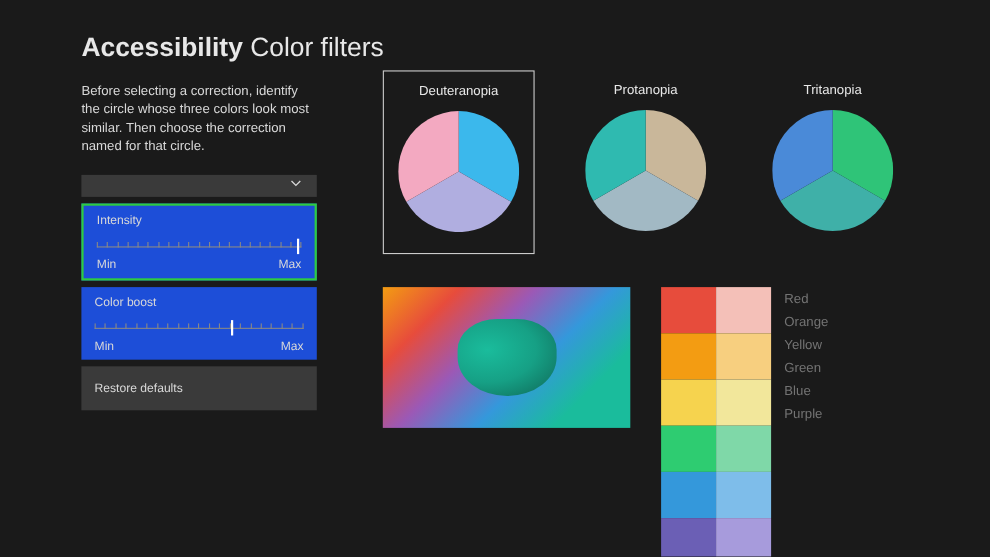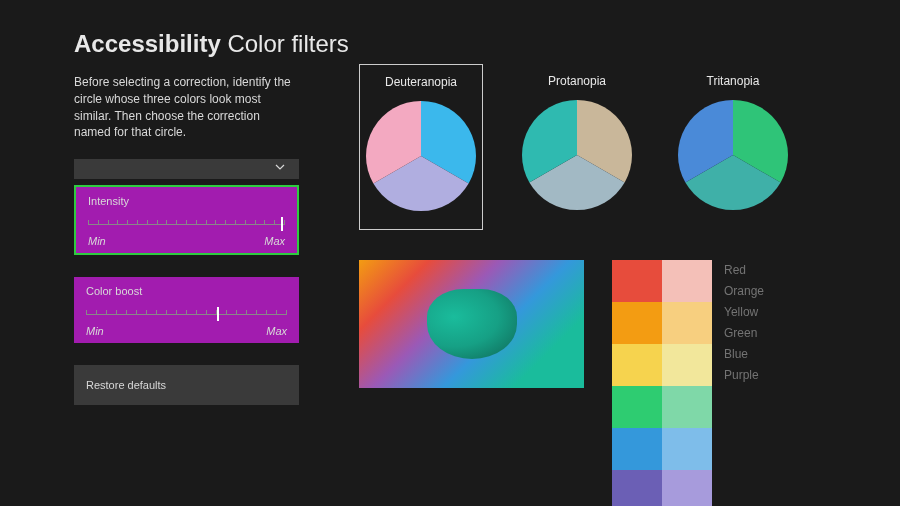--- a/index.html
+++ b/index.html
@@ -58,23 +58,23 @@
       right: 12px;
       top: 50%;
       transform: translateY(-50%);
     }
     .sub-label {
       font-size: 11px;
       color: #d8d8d8;
       margin: 4px 0 6px 2px;
     }
     .slider-panel {
-      background: #a21caf;
+      background: #1d4ed8;
       padding: 8px 12px 6px 12px;
-      margin-bottom: 22px;
+      margin-bottom: 6px;
     }
     .slider-panel.selected {
       border: 2px solid #2ecc40;
     }
     .slider-title {
       font-size: 11px;
       color: #d8d8d8;
       margin-bottom: 10px;
     }
     .slider-track {
@@ -109,40 +109,39 @@
       top: 0;
       width: 2px;
       height: 14px;
       background: #fff;
     }
     .slider-labels {
       display: flex;
       justify-content: space-between;
       font-size: 11px;
       color: #d8d8d8;
-      font-style: italic;
     }
     .restore {
       background: #3a3a3a;
       padding: 14px 12px;
       font-size: 11px;
       color: #d8d8d8;
     }
     .right {
       flex: 1;
       display: flex;
       flex-direction: column;
     }
     .circles-row {
       display: flex;
       gap: 32px;
       margin-bottom: 24px;
     }
     .circle-item {
-      width: 124px;
+      width: 138px;
       text-align: center;
     }
     .circle-item.selected {
       border: 1px solid #ccc;
       padding: 10px 0 14px 0;
       margin-top: -10px;
     }
     .circle-label {
       font-size: 12px;
       margin-bottom: 12px;

